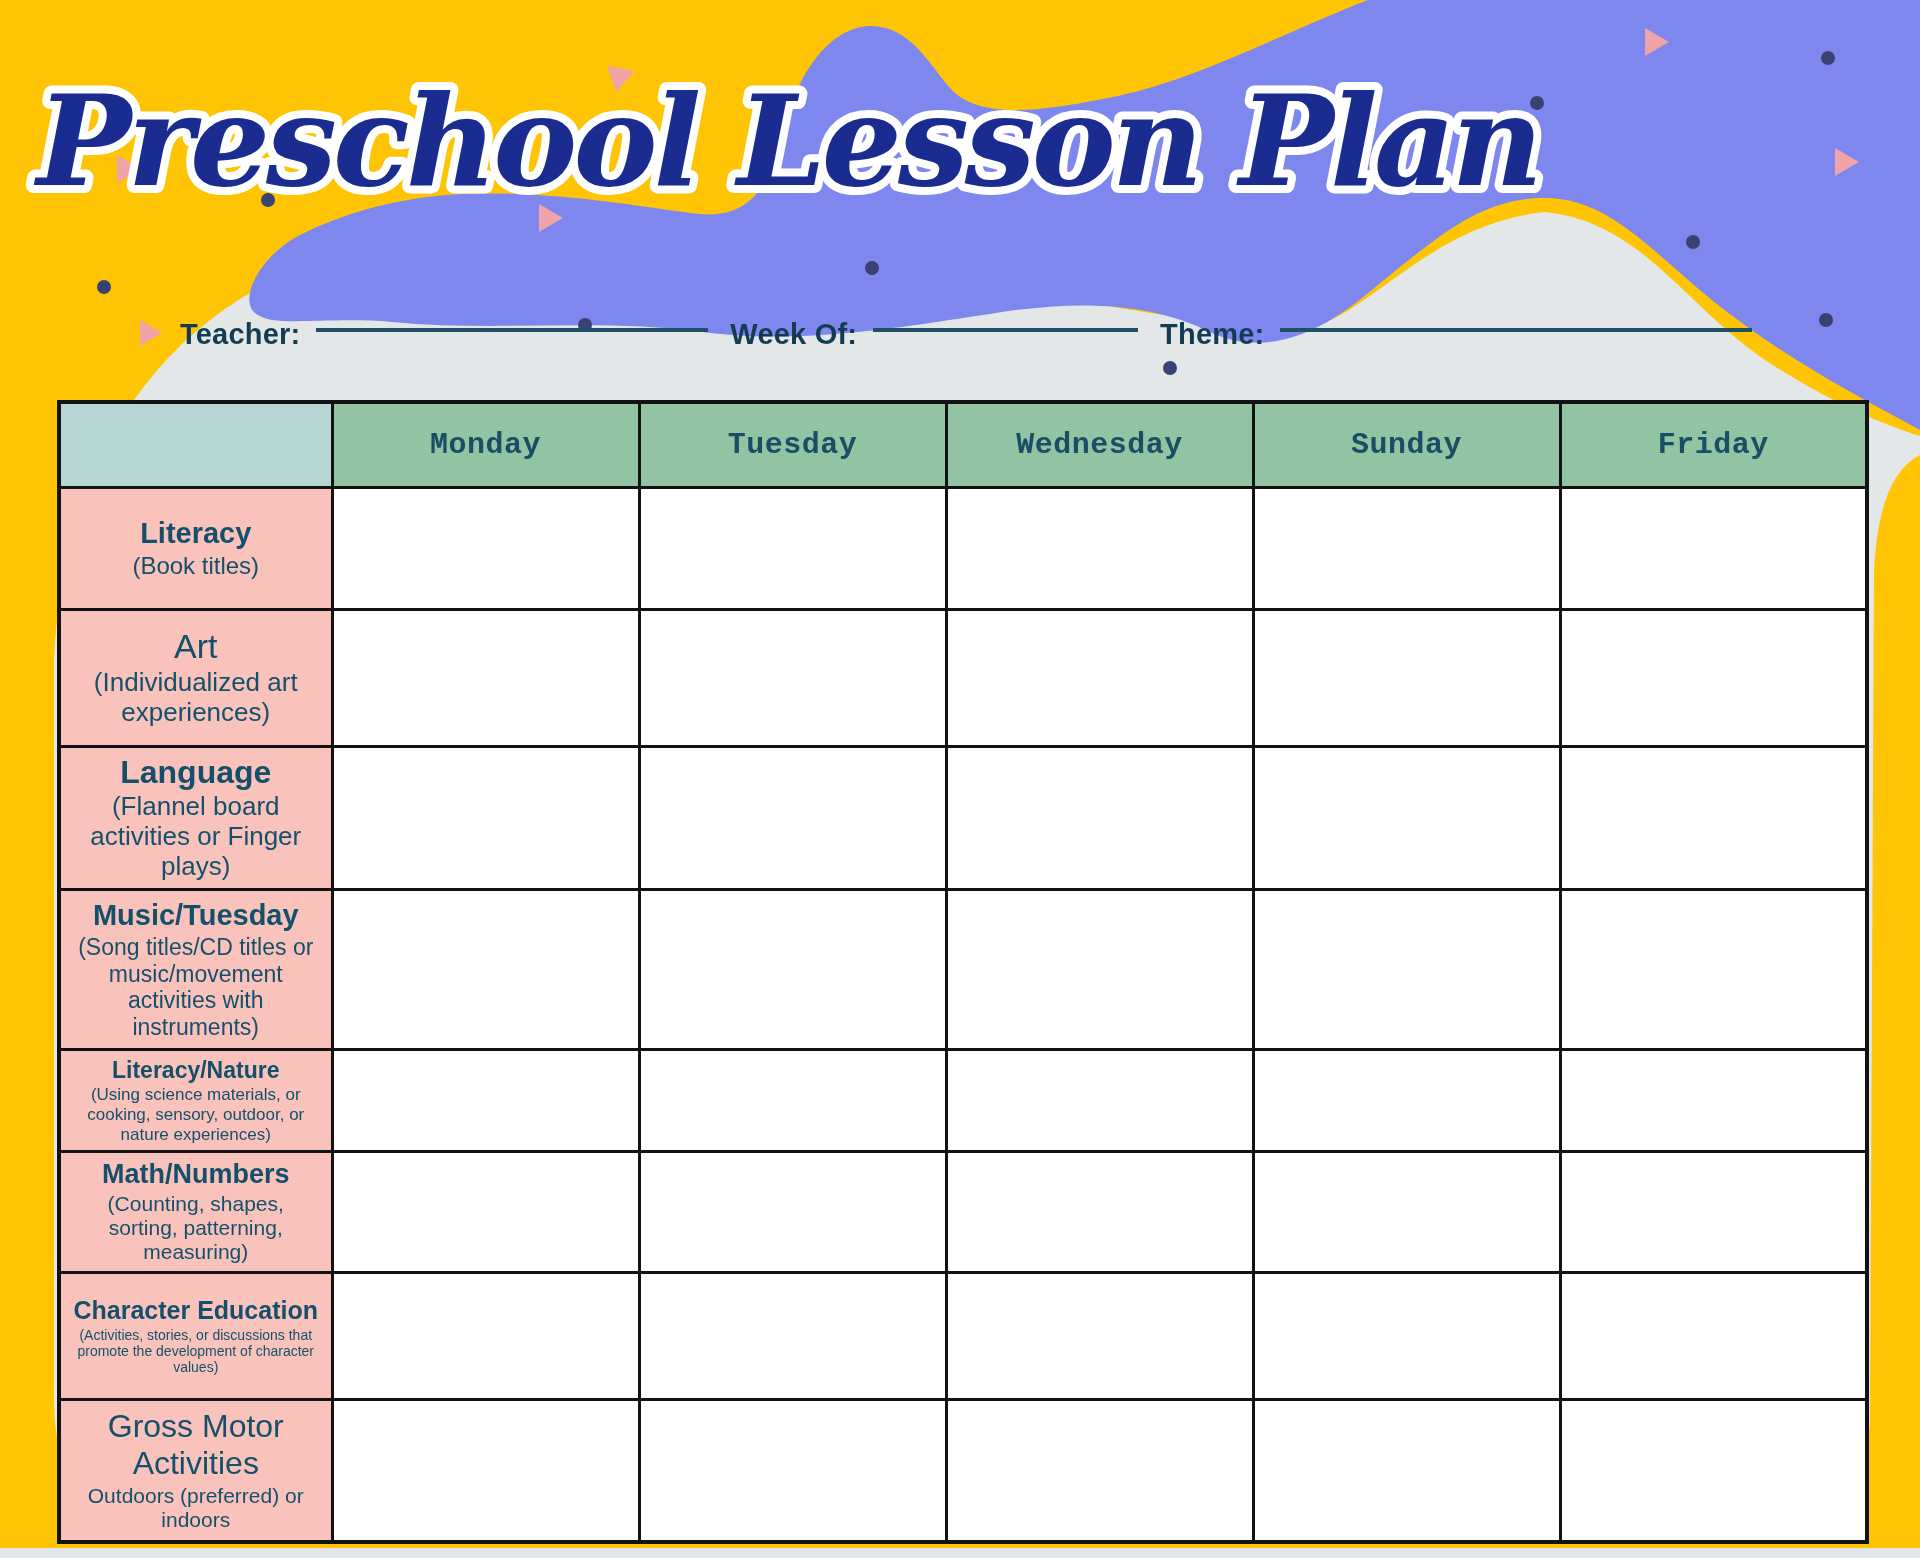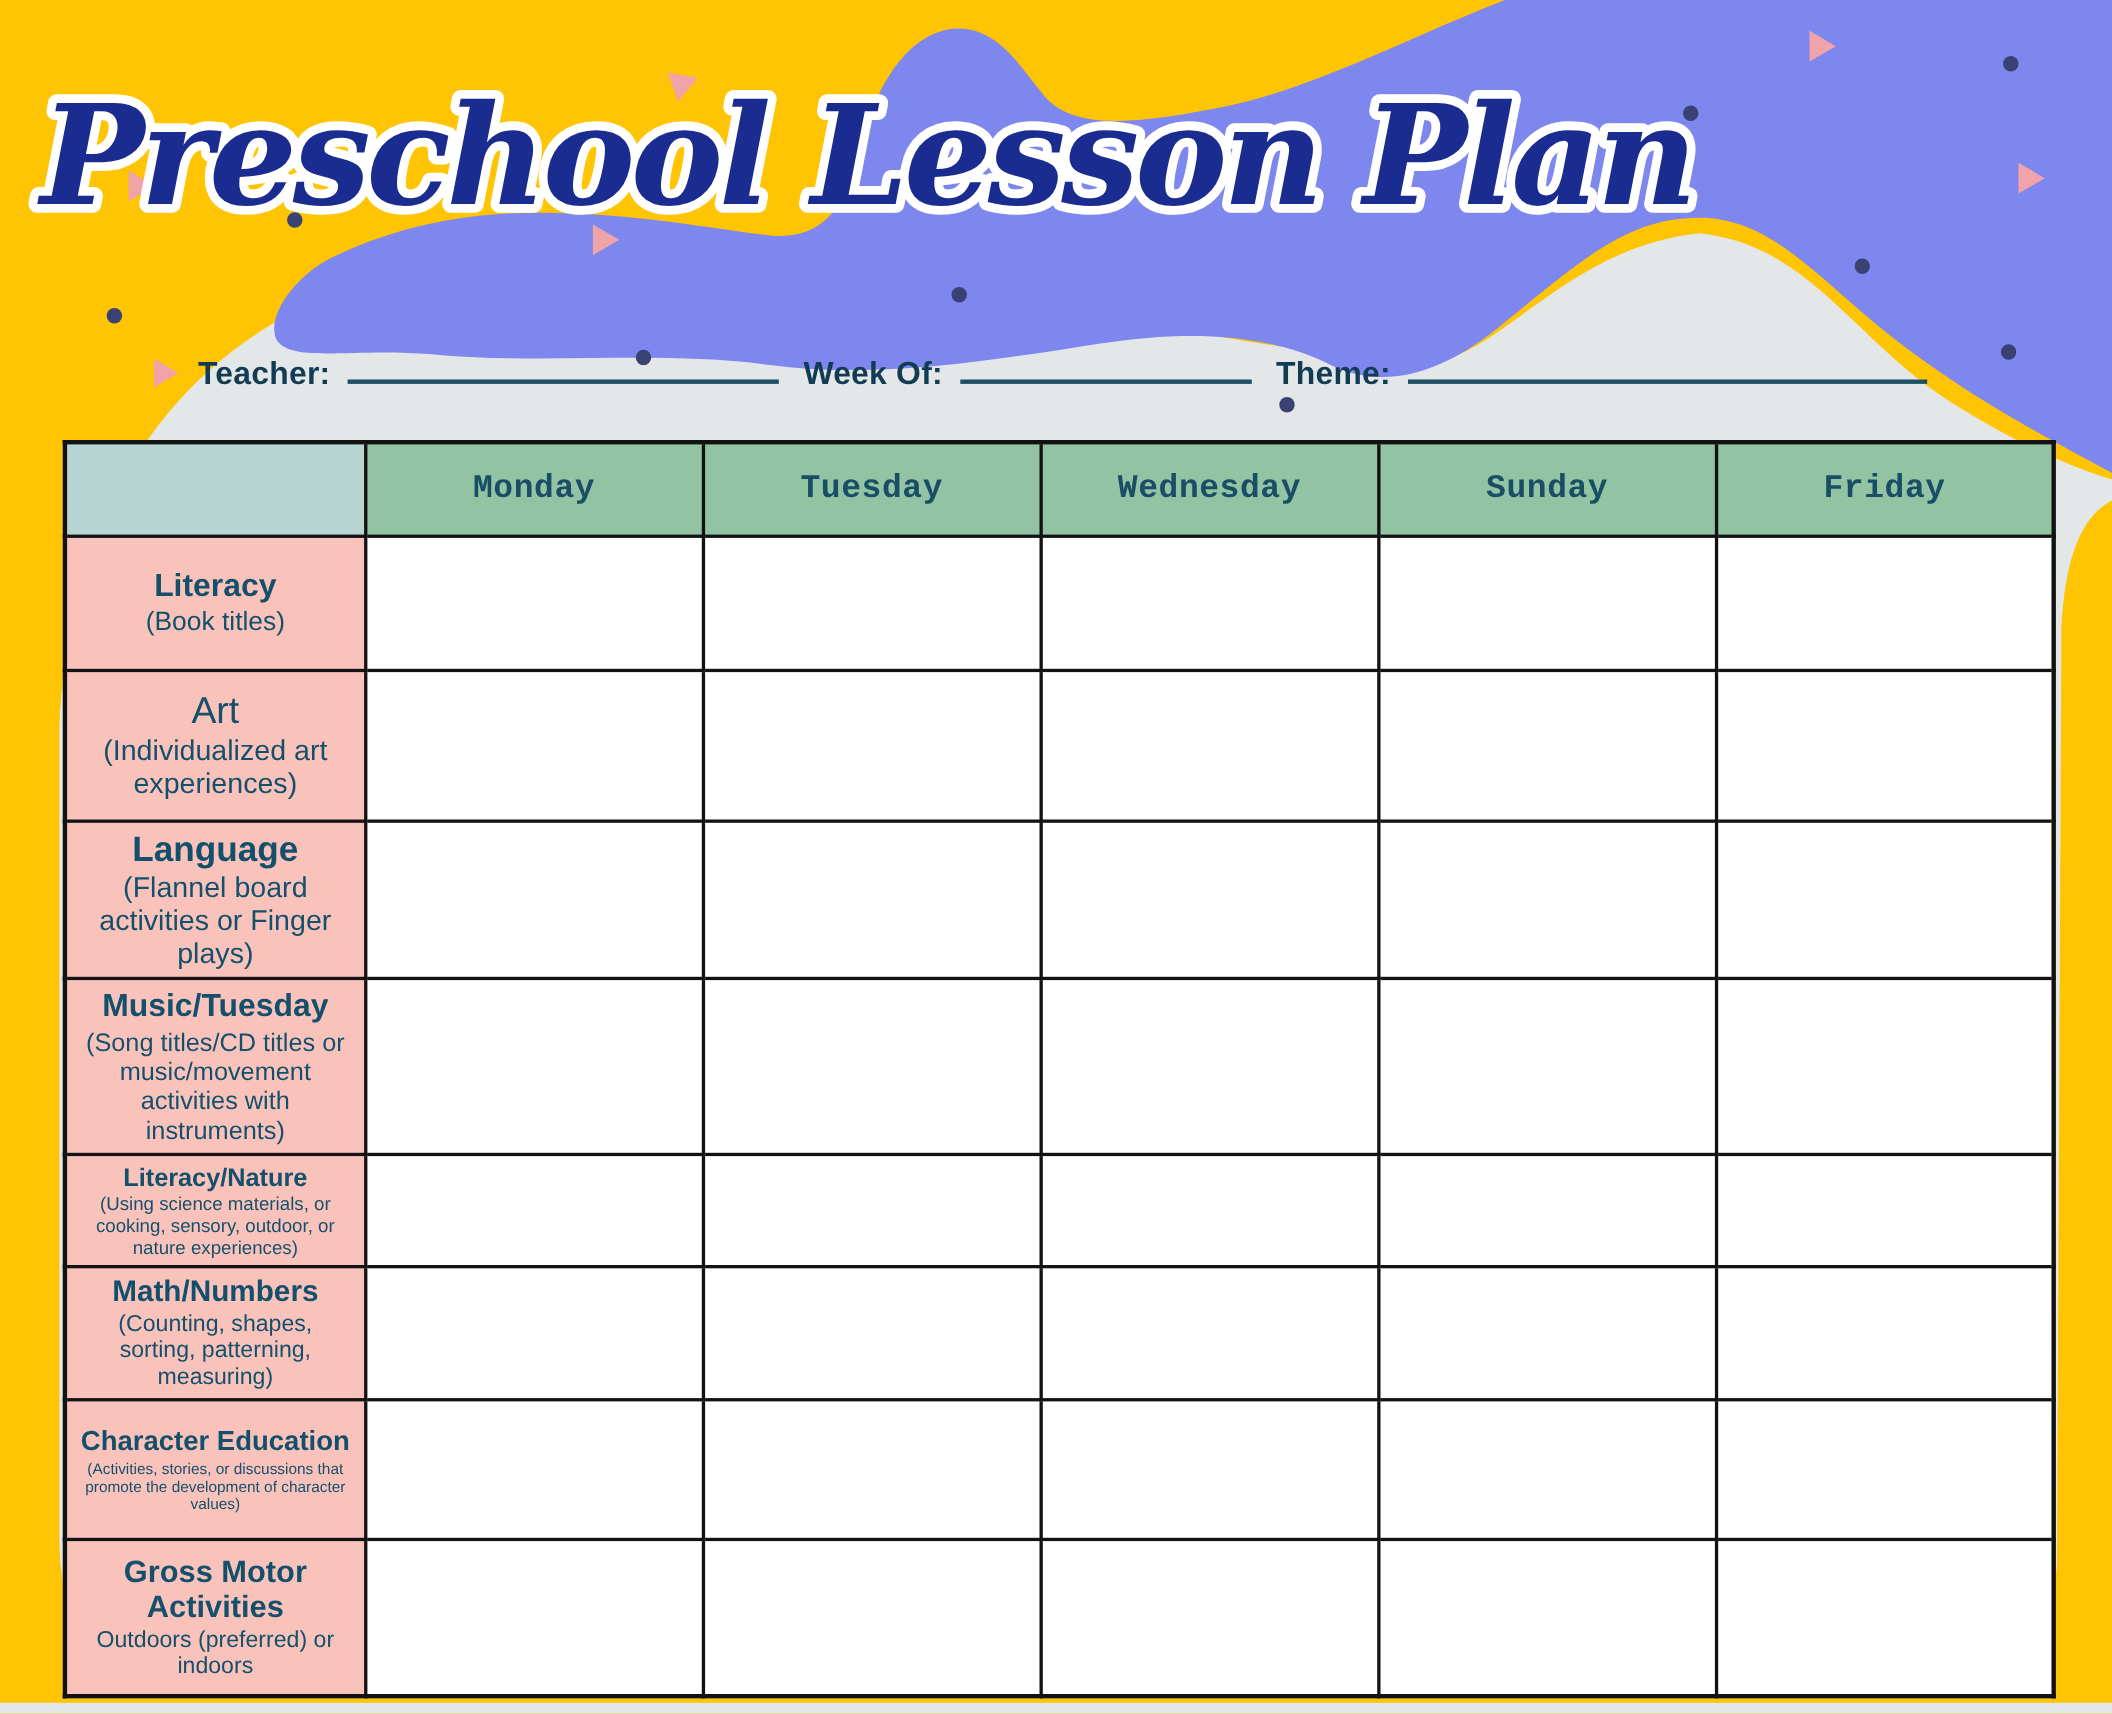--- a/index.html
+++ b/index.html
@@ -4,21 +4,21 @@
 <style>
   * { margin:0; padding:0; box-sizing:border-box; }
   html,body { width:1920px; height:1558px; }
   body { font-family:"Liberation Sans", sans-serif; background:#E4E7E7; }
   .page { position:relative; width:1920px; height:1558px; overflow:hidden; background:#FFC403; }
 
   
   .bg-decor { position:absolute; inset:0; width:1920px; height:1558px; display:block; }
 
   
-  .meta-row { position:absolute; left:140px; top:320px; height:46px; display:flex; align-items:center; }
+  .meta-row { position:absolute; left:140px; top:320px; height:46px; display:flex; align-items:flex-start; }
   .meta-label { font-size:29px; font-weight:bold; color:#123C54; line-height:1; padding-bottom:6px; letter-spacing:0.2px; }
   .blank-line { height:12px; border-bottom:4px solid #1D4F66; }
   .blank-teacher { width:392px; margin:0 22px 0 16px; }
   .blank-week   { width:265px; margin:0 22px 0 16px; }
   .blank-theme  { width:472px; margin:0 0 0 16px; }
   .tri-bullet { width:0; height:0; border-left:22px solid #F0A3A9; border-top:13px solid transparent;
                 border-bottom:13px solid transparent; margin:0 18px 8px 0; }
 
   
   table.lesson-grid { position:absolute; left:57px; top:400px; width:1808px; border-collapse:collapse;
@@ -53,21 +53,21 @@
   tbody tr:nth-child(3) .row-title { font-size:32px; font-weight:bold; }
   tbody tr:nth-child(3) .row-sub   { font-size:26px; }
   tbody tr:nth-child(4) .row-title { font-size:29px; font-weight:bold; }
   tbody tr:nth-child(4) .row-sub   { font-size:23px; }
   tbody tr:nth-child(5) .row-title { font-size:23px; font-weight:bold; }
   tbody tr:nth-child(5) .row-sub   { font-size:17px; }
   tbody tr:nth-child(6) .row-title { font-size:27px; font-weight:bold; }
   tbody tr:nth-child(6) .row-sub   { font-size:21px; }
   tbody tr:nth-child(7) .row-title { font-size:25px; font-weight:bold; }
   tbody tr:nth-child(7) .row-sub   { font-size:14px; }
-  tbody tr:nth-child(8) .row-title { font-size:28px; font-weight:bold; }
+  tbody tr:nth-child(8) .row-title { font-size:32px; font-weight:normal; }
   tbody tr:nth-child(8) .row-sub   { font-size:21px; }
 </style>
 </head>
 <body>
 
 <div class="page">
 
   <svg class="bg-decor" viewBox="0 0 1920 1558">
     <rect x="0" y="0" width="1920" height="1558" fill="#FFC403"></rect>
     <rect x="0" y="1548" width="1920" height="10" fill="#E4E7E7"></rect>

